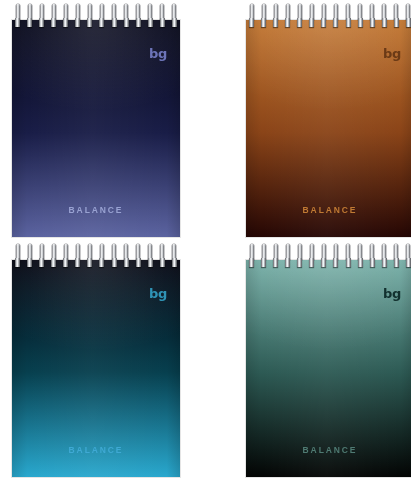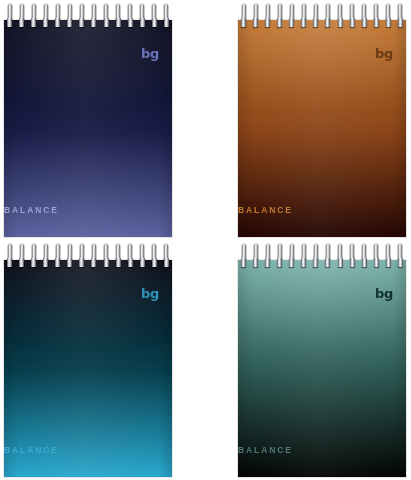--- a/index.html
+++ b/index.html
@@ -17,20 +17,21 @@
   #product-grid {
     position: relative;
     width: 411px;
     height: 480px;
     background: #ffffff;
   }
 
   .notebook {
     position: absolute;
     box-sizing: border-box;
+    margin-left: 8px;
   }
 
   
   .cover {
     position: absolute;
     left: 0;
     top: 17px;
     right: 0;
     bottom: 0;
     overflow: hidden;
@@ -103,21 +104,21 @@
     font-weight: 700;
     letter-spacing: -0.3px;
     line-height: 1;
     font-family: "DejaVu Sans", sans-serif;
   }
   .balance-text {
     position: absolute;
     left: 0;
     right: 0;
     bottom: 22px;
-    text-align: left;
+    text-align: center;
     font-size: 8.5px;
     font-weight: 700;
     letter-spacing: 1.9px;
     font-family: "Liberation Sans", sans-serif;
   }
 </style>
 </head>
 <body>
 
 <div id="product-grid">

